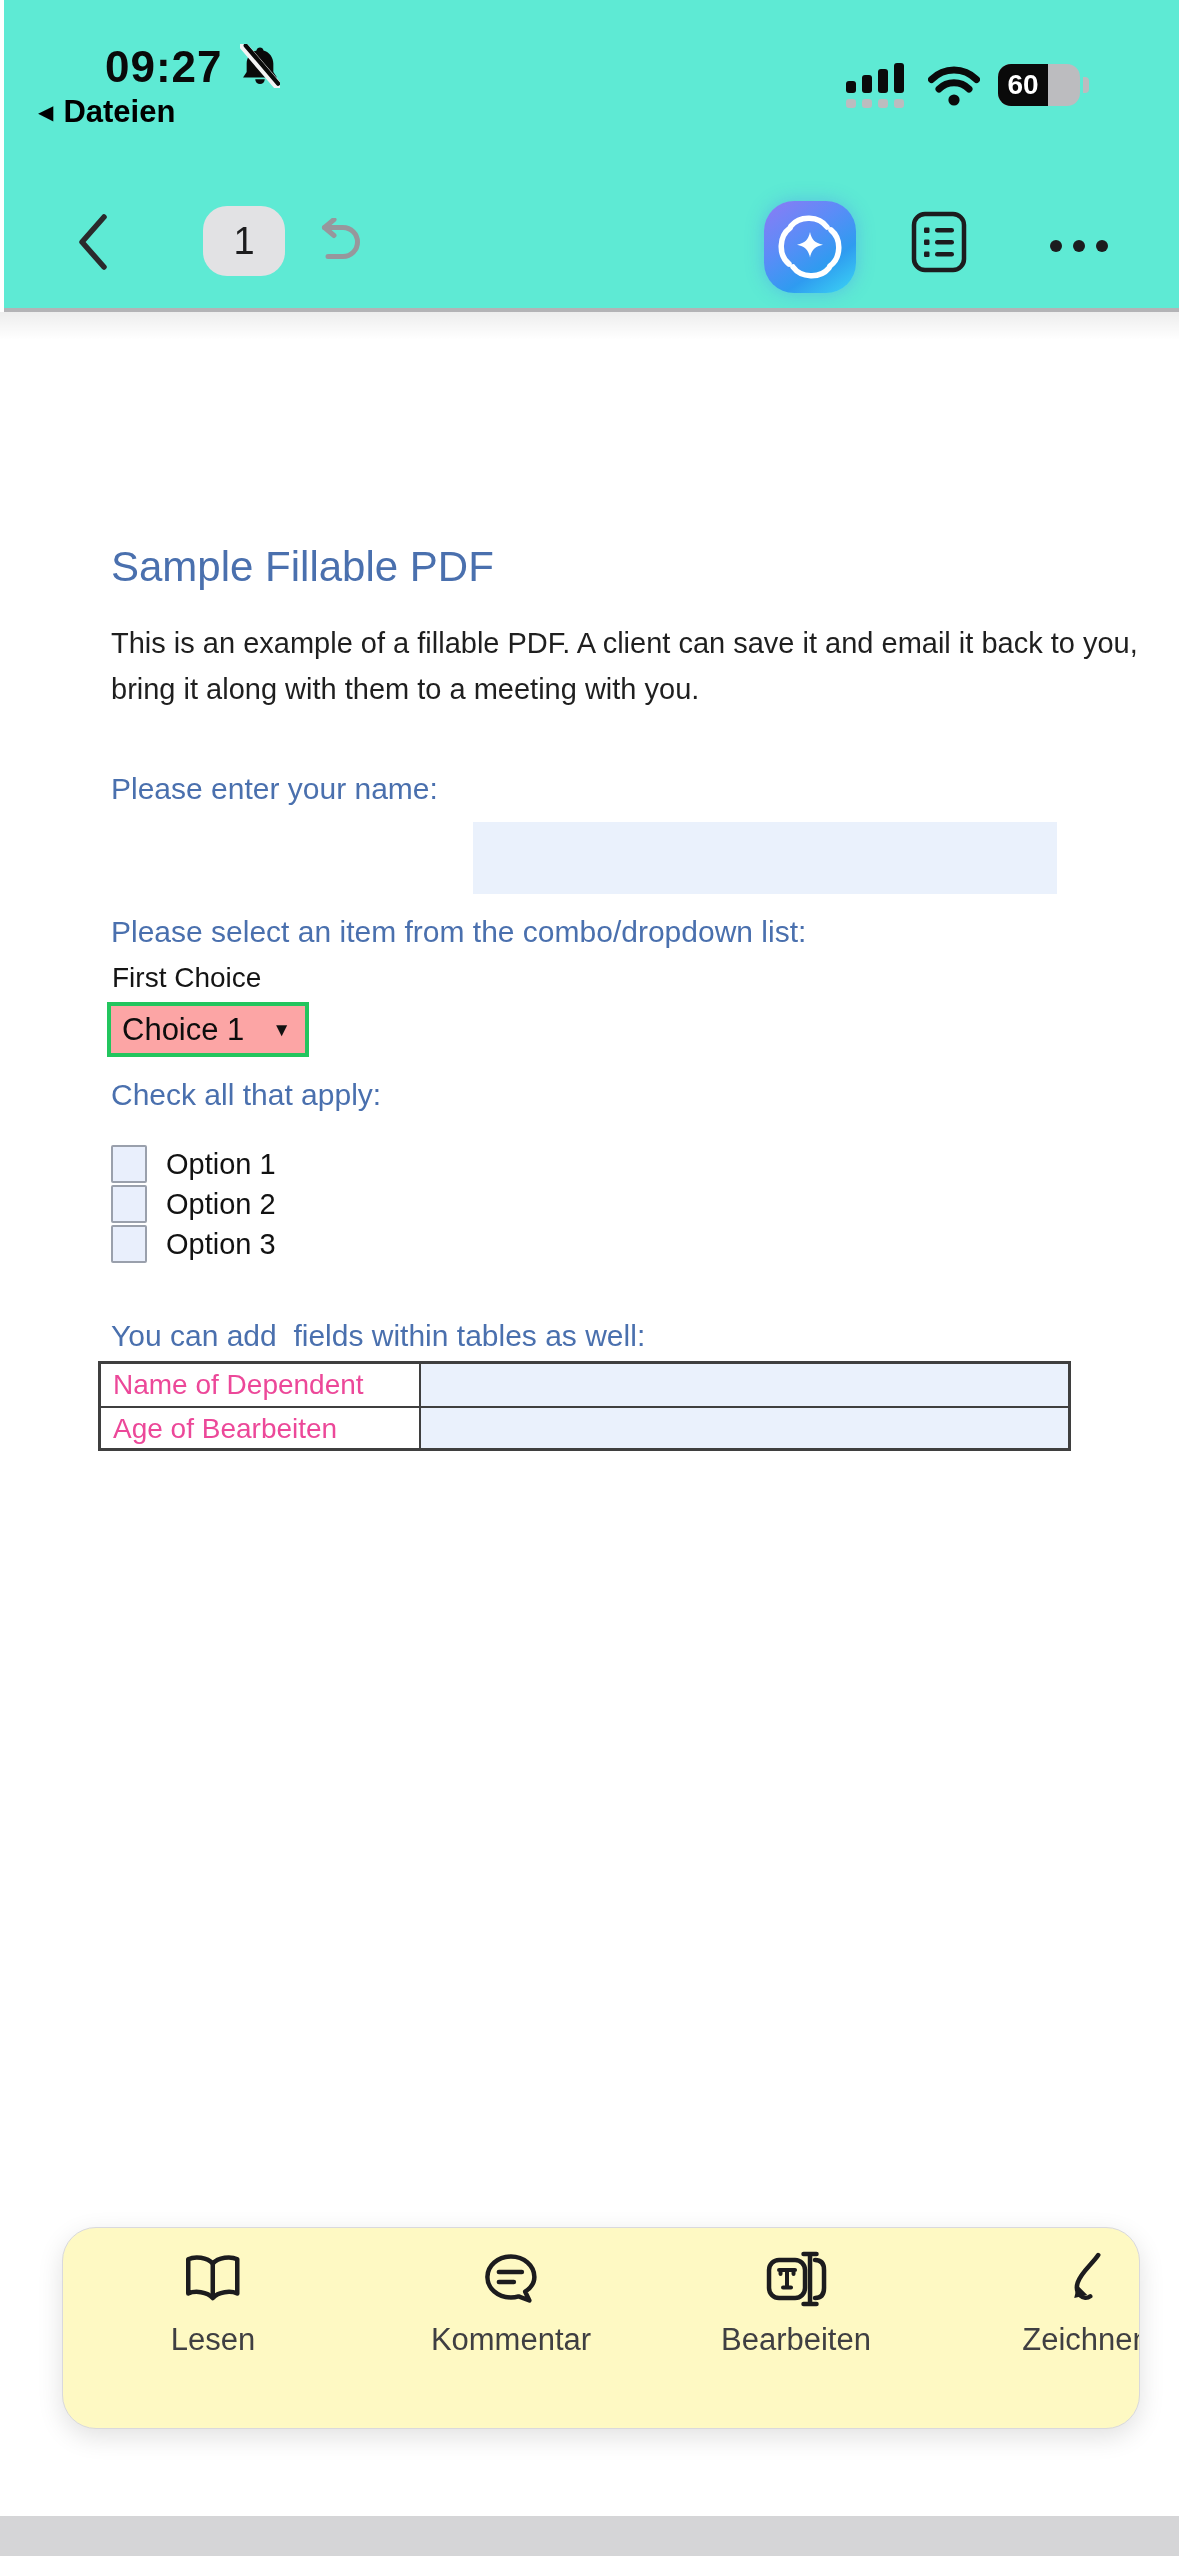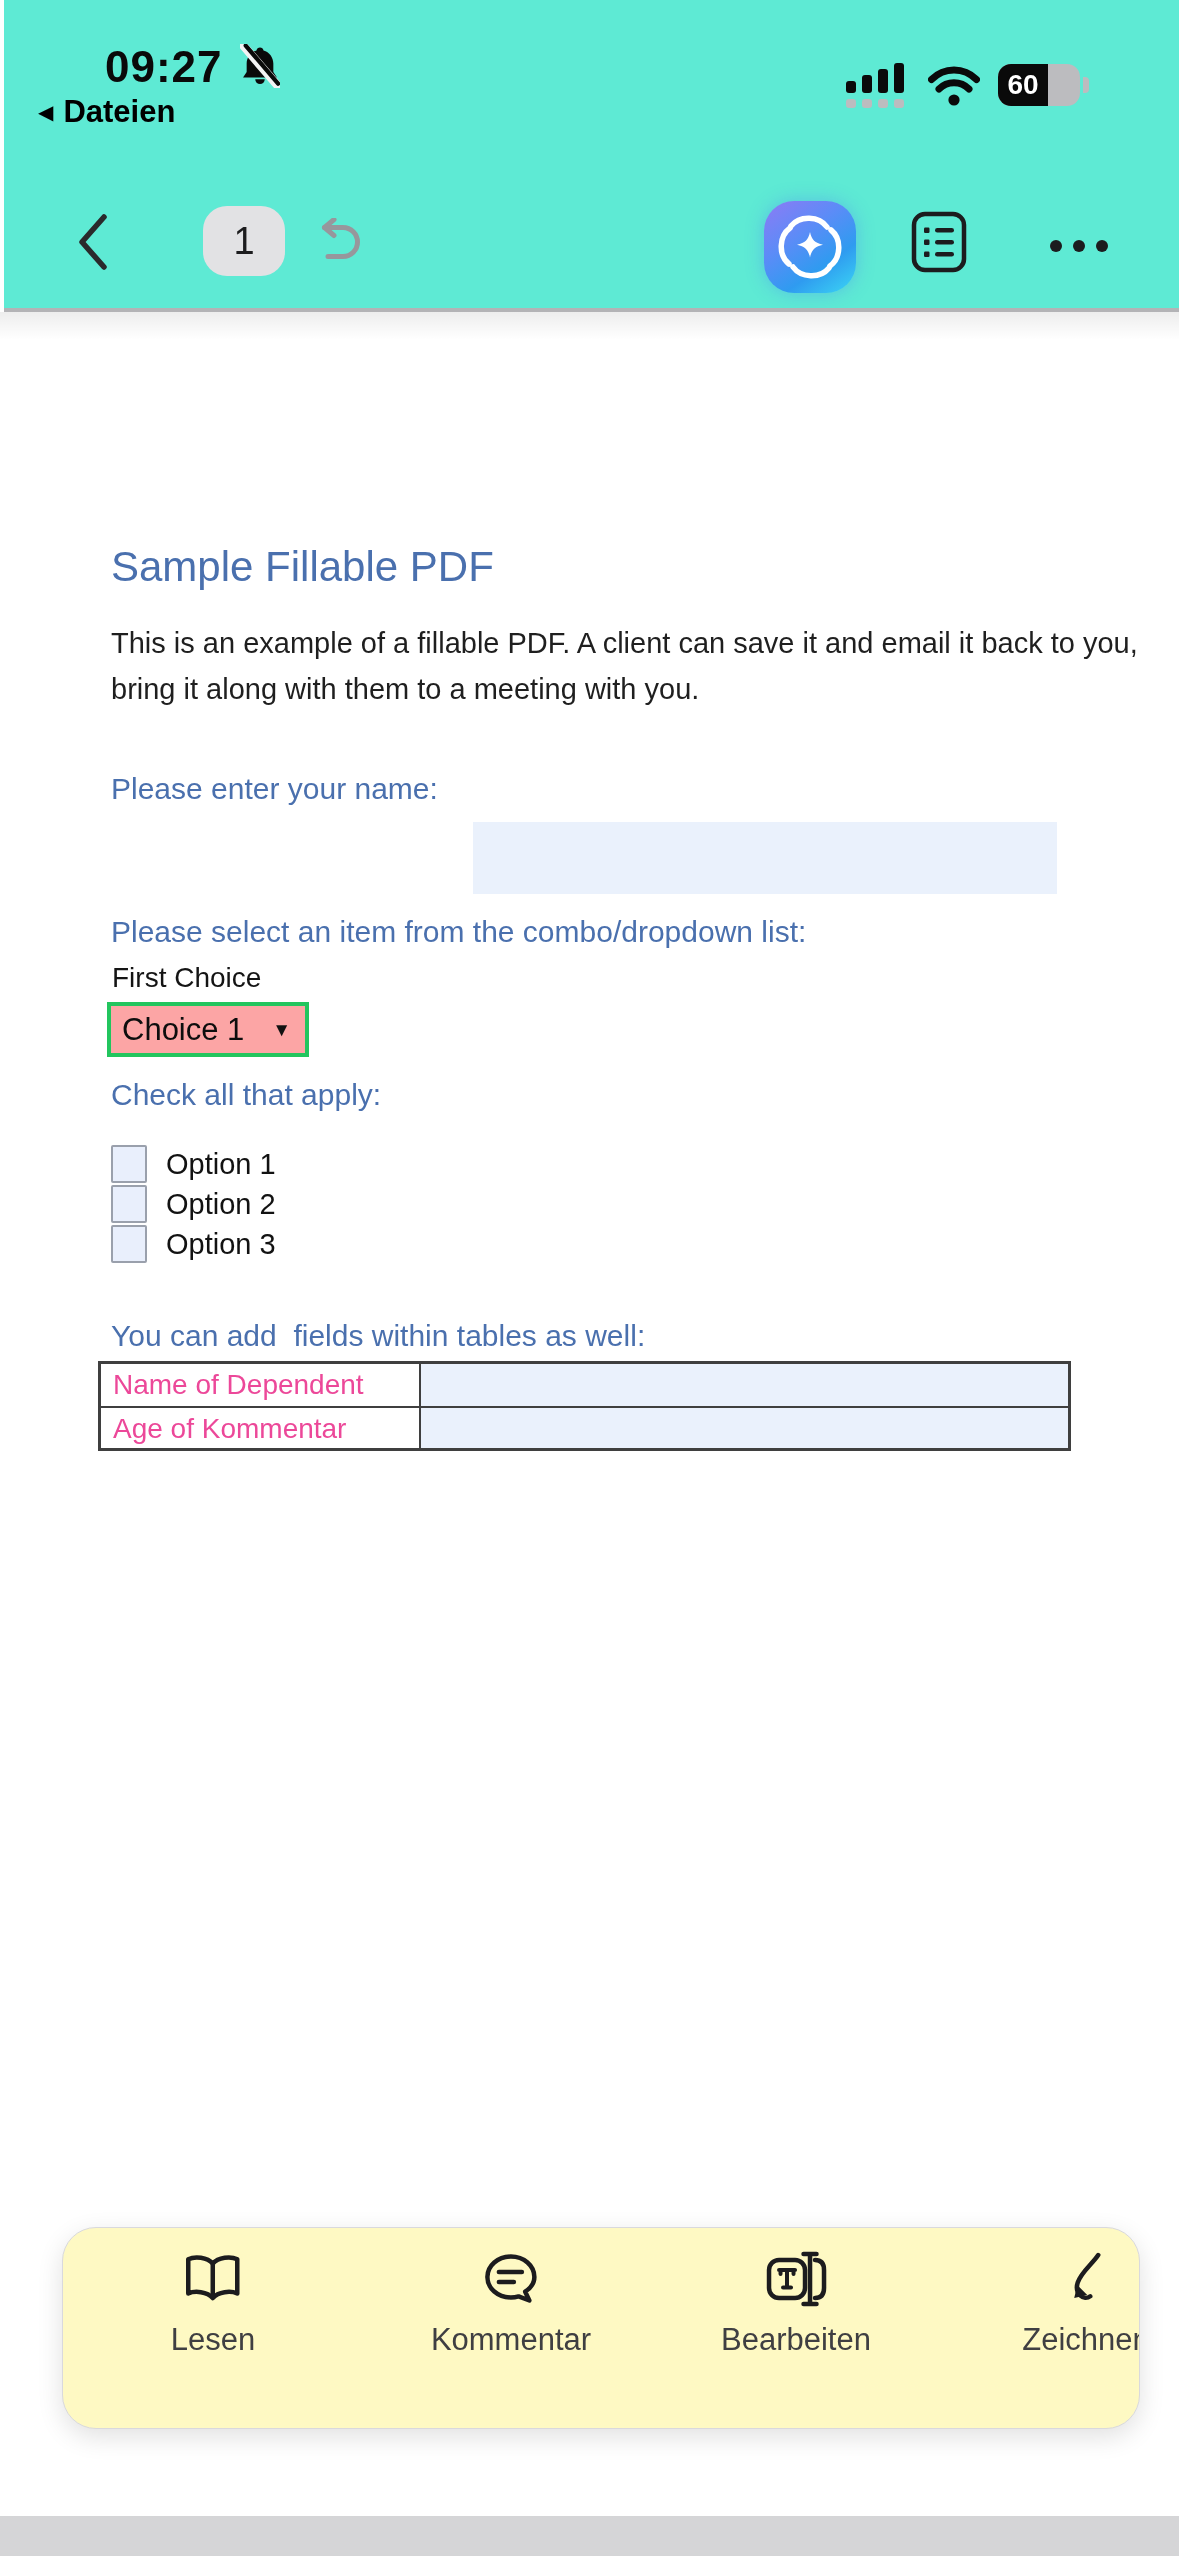--- a/index.html
+++ b/index.html
@@ -185,21 +185,21 @@
   </div>
   <div class="cb-row" style="top:1225px">
     <div class="cb-box"></div>
     <div class="cb-label">Option 3</div>
   </div>
 
   <div class="prompt" style="top:1319px">You can add  fields within tables as well:</div>
   <div class="dep-table">
     <div class="cell r0 lbl">Name of Dependent</div>
     <div class="cell r0 val"></div>
-    <div class="cell lbl">Age of Kommentar</div>
+    <div class="cell lbl">Age of Bearbeiten</div>
     <div class="cell val"></div>
   </div>
 
   <div class="bottom-card">
     <div class="mode-item" style="left:150px">
       <div class="mode-icon">
         <svg width="62" height="52" viewBox="0 0 62 52">
           <path d="M31 10.5 C25.5 4 13 3 6.5 6.2 L6.5 40.5 C13 37.5 25.5 38.5 31 45 C36.5 38.5 49 37.5 55.5 40.5 L55.5 6.2 C49 3 36.5 4 31 10.5 Z" fill="none" stroke="#1c1c1e" stroke-width="4.5" stroke-linejoin="round"></path>
           <line x1="31" y1="11" x2="31" y2="44" stroke="#1c1c1e" stroke-width="4.5"></line>
         </svg>

